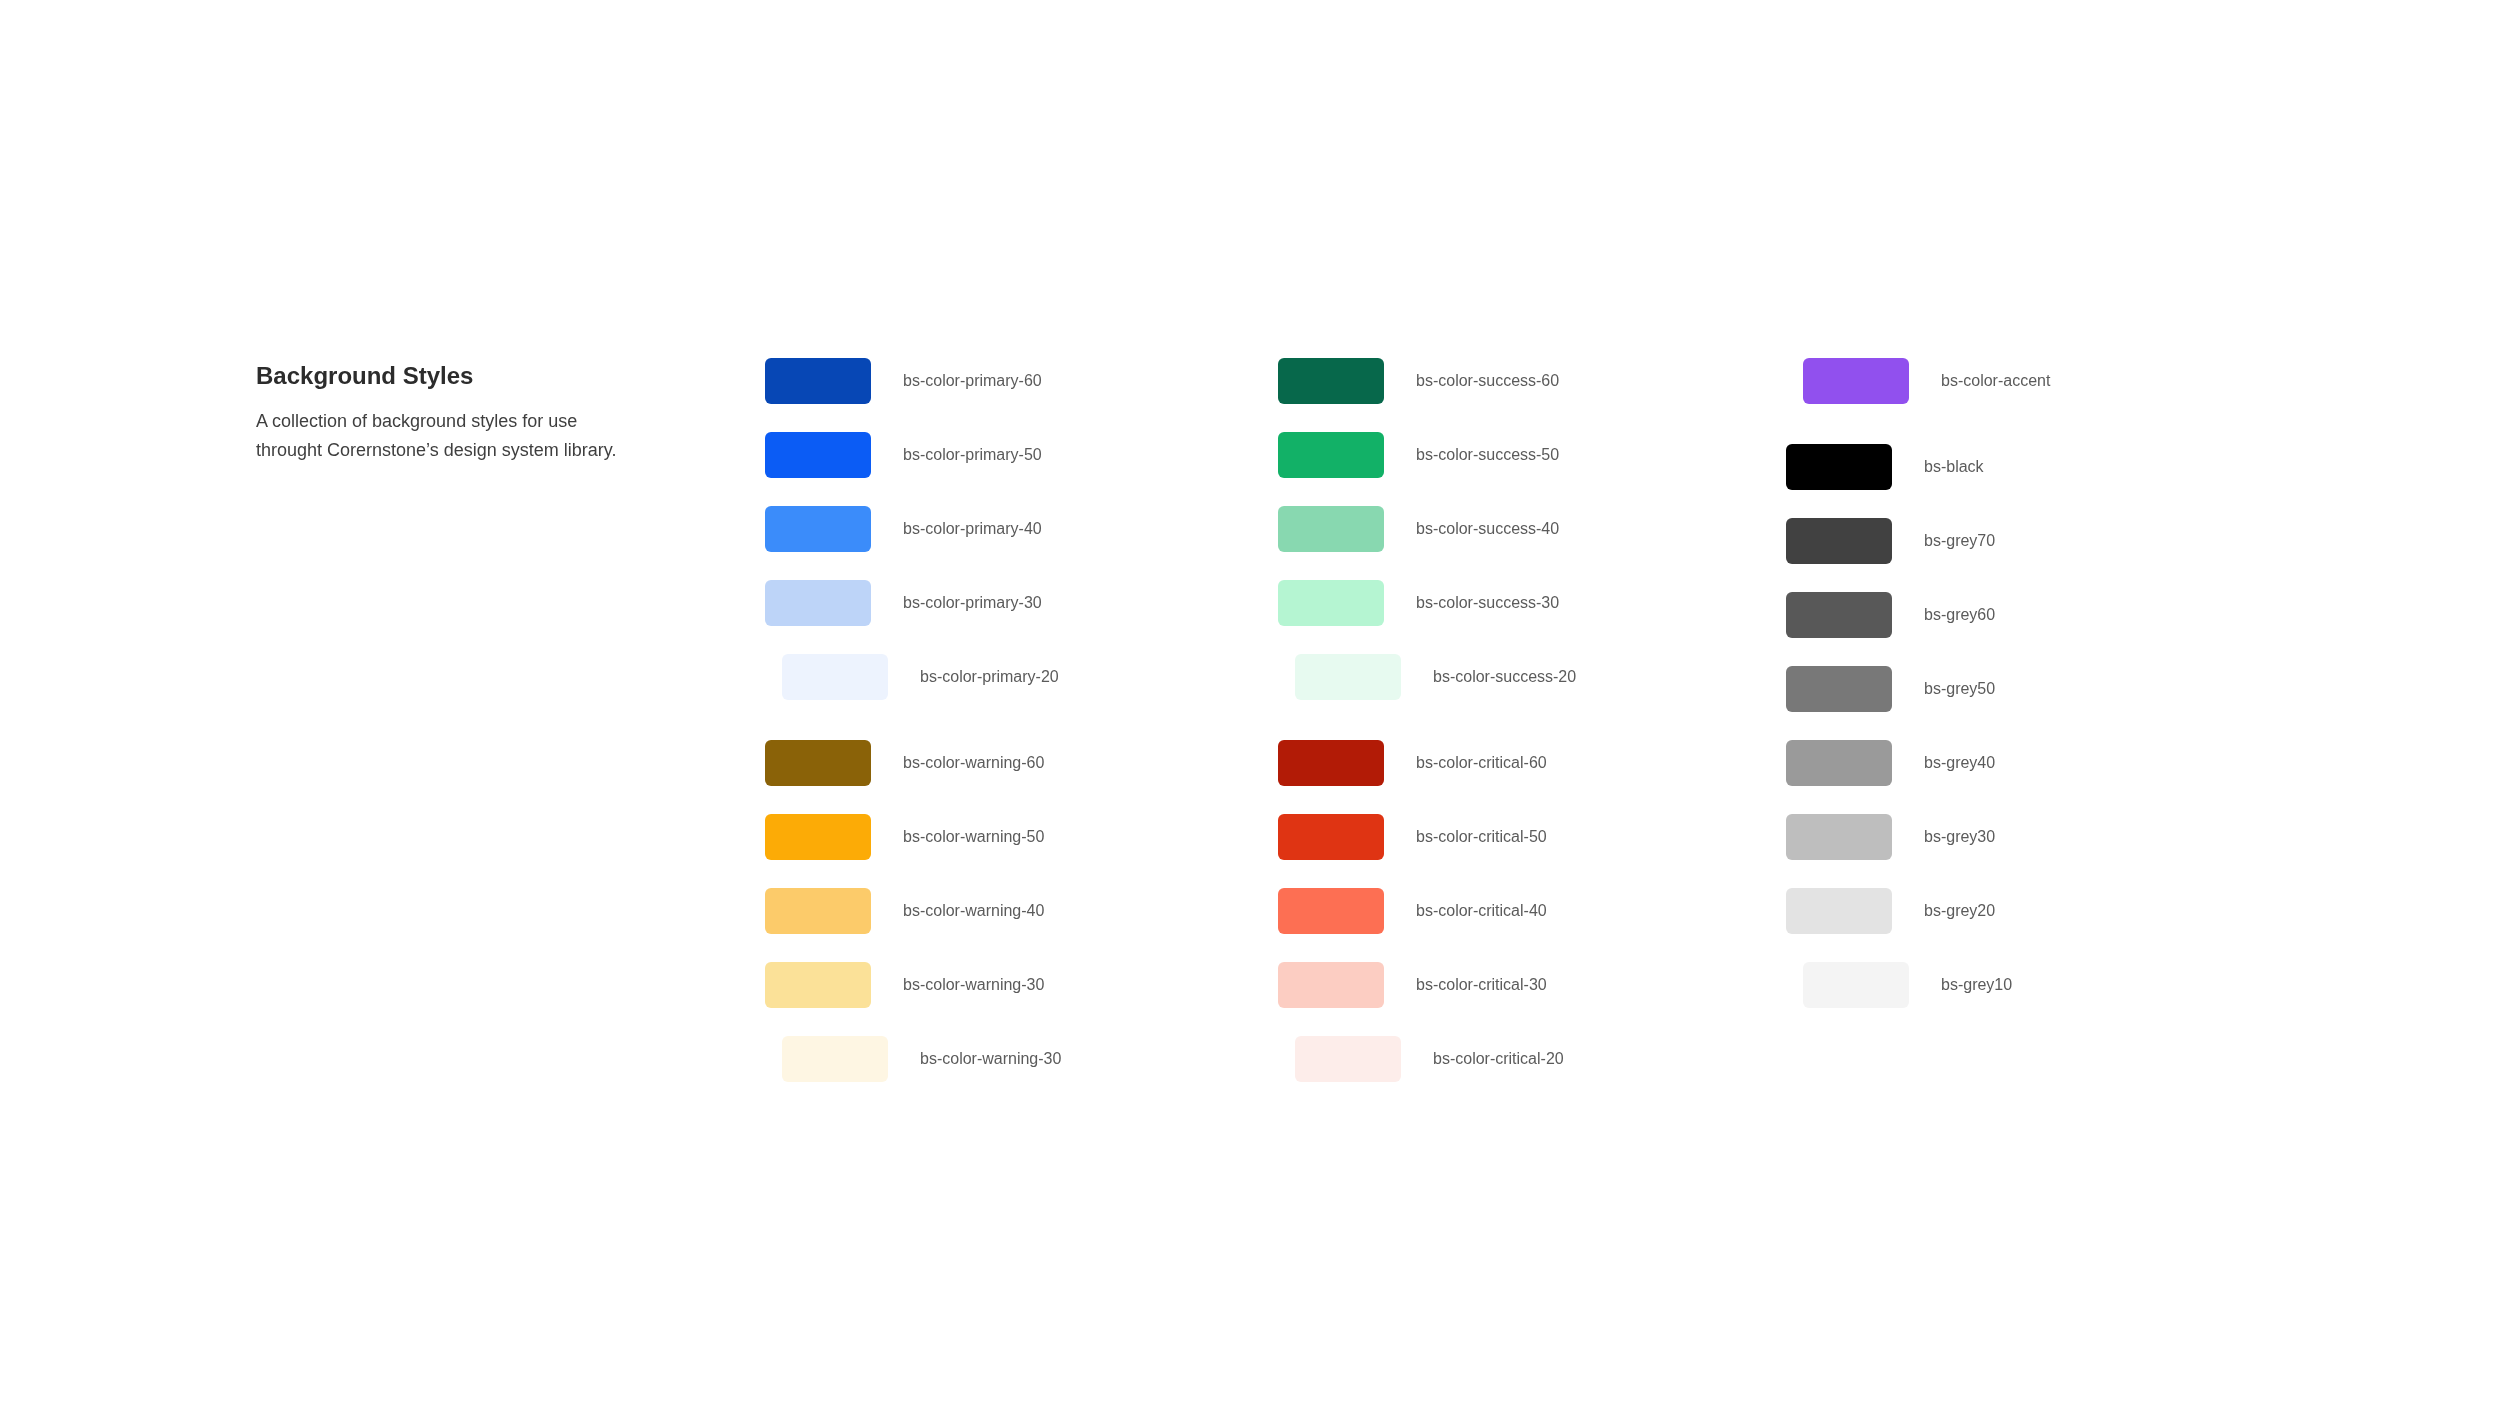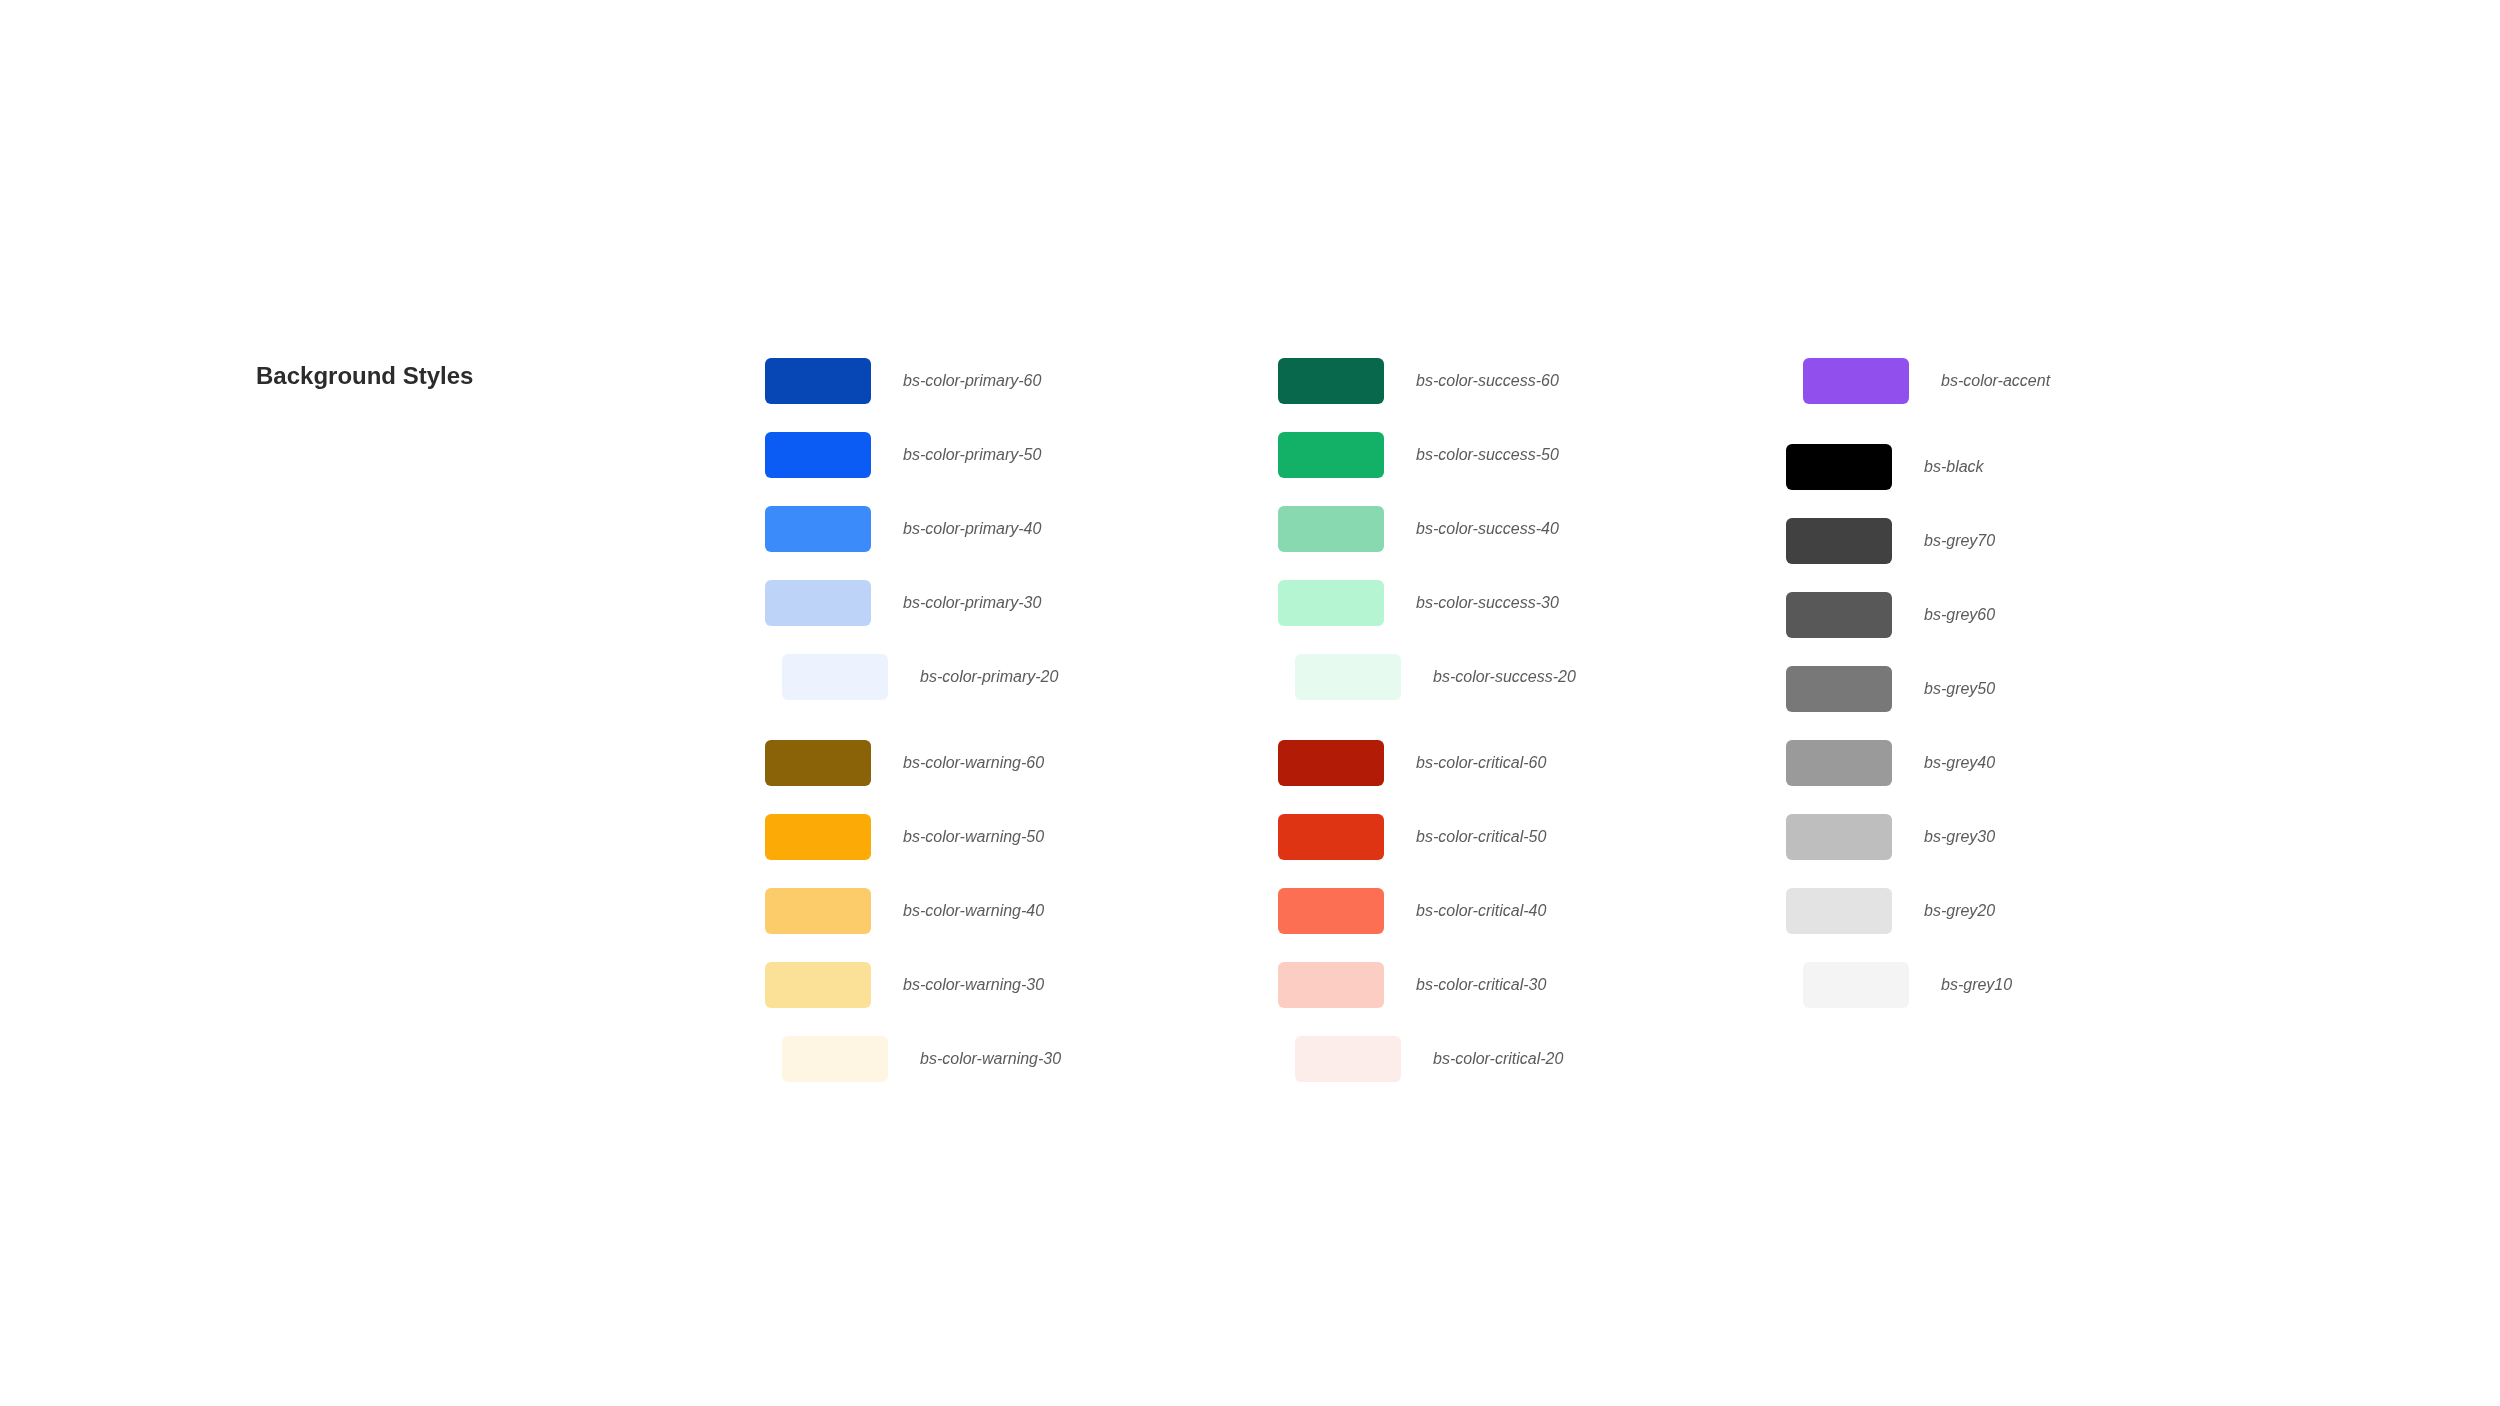--- a/index.html
+++ b/index.html
@@ -78,21 +78,20 @@
   .swatch-group + .swatch-group {
     margin-top: 40px;
     text-align: center;
   }
 
   .swatch-row {
     display: flex;
     align-items: center;
     height: 46px;
     margin-bottom: 28px;
-    font-style: italic;
   }
   .swatch-row:last-child {
     margin-bottom: 0;
     padding-left: 17px;
   }
 
   .swatch-chip {
     width: 106px;
     height: 46px;
     border-radius: 6px;
@@ -109,20 +108,21 @@
   }
 </style>
 </head>
 <body>
 
 <div class="page">
 
 
   <div class="section-block">
     <h2 class="section-title">Background Styles</h2>
+    <p class="section-desc">A collection of background styles for use throught Corernstone’s design system library.</p>
   </div>
 
   <div class="swatch-columns">
       <div class="swatch-column col-1">
         <div class="swatch-group">
           <div class="swatch-row">
             <div class="swatch-chip" style="background: rgb(7, 71, 181);"></div>
             <div class="swatch-label">bs-color-primary-60</div>
           </div>
           <div class="swatch-row">

